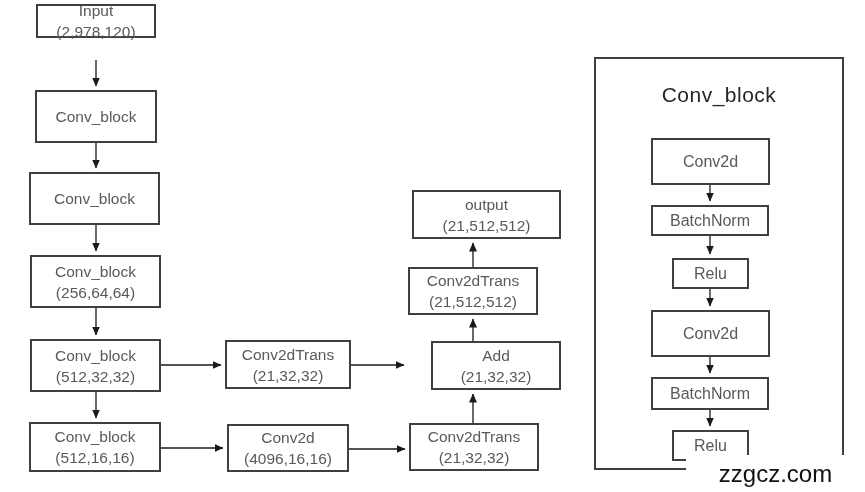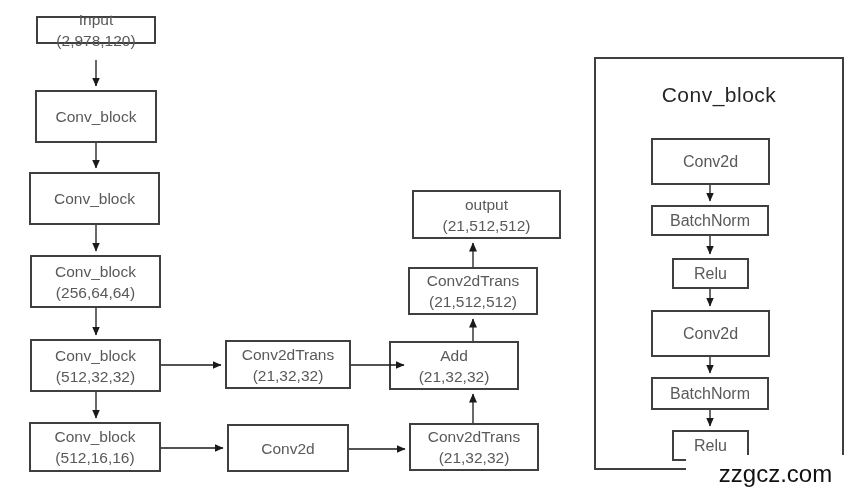--- a/index.html
+++ b/index.html
@@ -64,21 +64,21 @@
     color:#111111;
     font-size:24px;
     z-index:5;
   }
 </style>
 </head>
 <body>
 
 <div id="canvas">
 
-  <div class="node" style="left:36px;top:16px;width:120px;height:28px">
+  <div class="node" style="left:36px;top:4px;width:120px;height:34px">
     <div>Input</div>
     <div>(2,978,120)</div>
   </div>
   <div class="node" style="left:35px;top:90px;width:122px;height:53px">
     <div>Conv_block</div>
   </div>
   <div class="node" style="left:29px;top:172px;width:131px;height:53px">
     <div>Conv_block</div>
   </div>
   <div class="node" style="left:30px;top:255px;width:131px;height:53px">
@@ -93,31 +93,32 @@
     <div>Conv_block</div>
     <div>(512,16,16)</div>
   </div>
 
   <div class="node" style="left:225px;top:340px;width:126px;height:49px">
     <div>Conv2dTrans</div>
     <div>(21,32,32)</div>
   </div>
   <div class="node" style="left:227px;top:424px;width:122px;height:48px">
     <div>Conv2d</div>
+    <div>(4096,16,16)</div>
   </div>
 
   <div class="node" style="left:412px;top:190px;width:149px;height:49px">
     <div>output</div>
     <div>(21,512,512)</div>
   </div>
   <div class="node" style="left:408px;top:267px;width:130px;height:48px">
     <div>Conv2dTrans</div>
     <div>(21,512,512)</div>
   </div>
-  <div class="node" style="left:389px;top:341px;width:130px;height:49px">
+  <div class="node" style="left:431px;top:341px;width:130px;height:49px">
     <div>Add</div>
     <div>(21,32,32)</div>
   </div>
   <div class="node" style="left:409px;top:423px;width:130px;height:48px">
     <div>Conv2dTrans</div>
     <div>(21,32,32)</div>
   </div>
 
   <div class="panel" style="left:594px;top:57px;width:250px;height:413px">
     <div class="panel-title">Conv_block</div>

